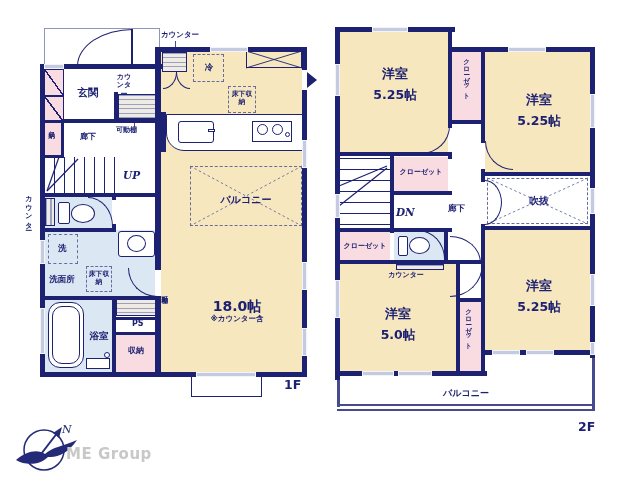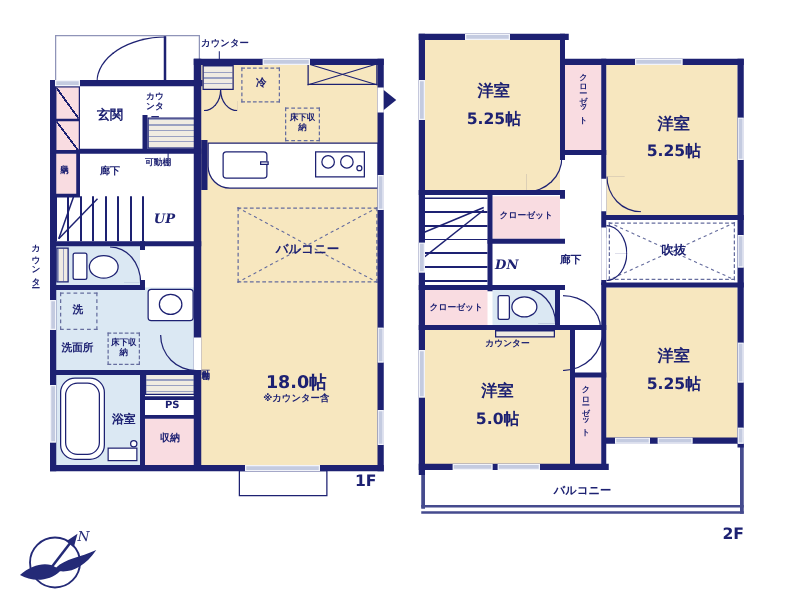--- a/index.html
+++ b/index.html
@@ -245,14 +245,15 @@
   <div class="lbl ctr" style="left:430px;top:388px;width:72px;font-size:9px">バルコニー</div>
   <div class="lbl" style="left:578px;top:420px;font-size:12.5px;font-weight:600">2F</div>
 
   <svg class="ov" style="left:14px;top:420px;z-index:6" width="70" height="56" viewBox="0 0 70 56">
     <circle cx="30" cy="30" r="20" fill="none" stroke="#242a77" stroke-width="1.5"></circle>
     <line x1="24" y1="38" x2="44" y2="12" stroke="#242a77" stroke-width="2"></line>
     <polygon points="48,7 39,13 45,18" fill="#242a77"></polygon>
     <text x="48" y="13" font-size="11" fill="#242a77" font-style="italic" font-family="DejaVu Serif, serif">N</text>
     <path d="M2,40 C12,31 24,29 31,34 C38,27 50,26 63,20 C54,33 44,38 34,37 C26,45 12,46 2,40 Z" fill="#242a77"></path>
   </svg>
+  <div class="lbl" style="left:66px;top:446px;font-size:15px;color:#c8c8c8;font-weight:600;letter-spacing:0.5px">ME Group</div>
 
 </div>
 
 </body></html>

